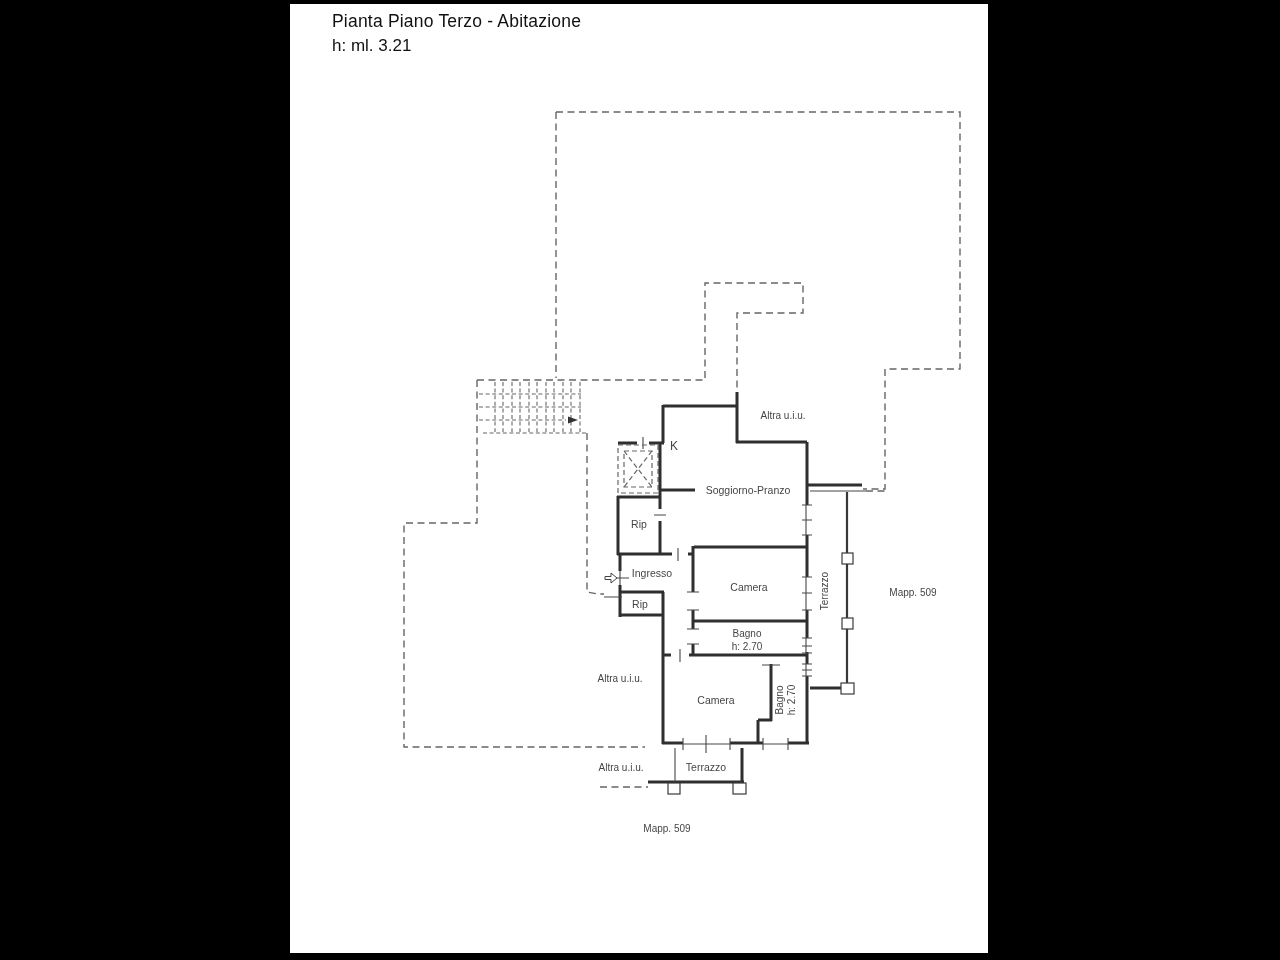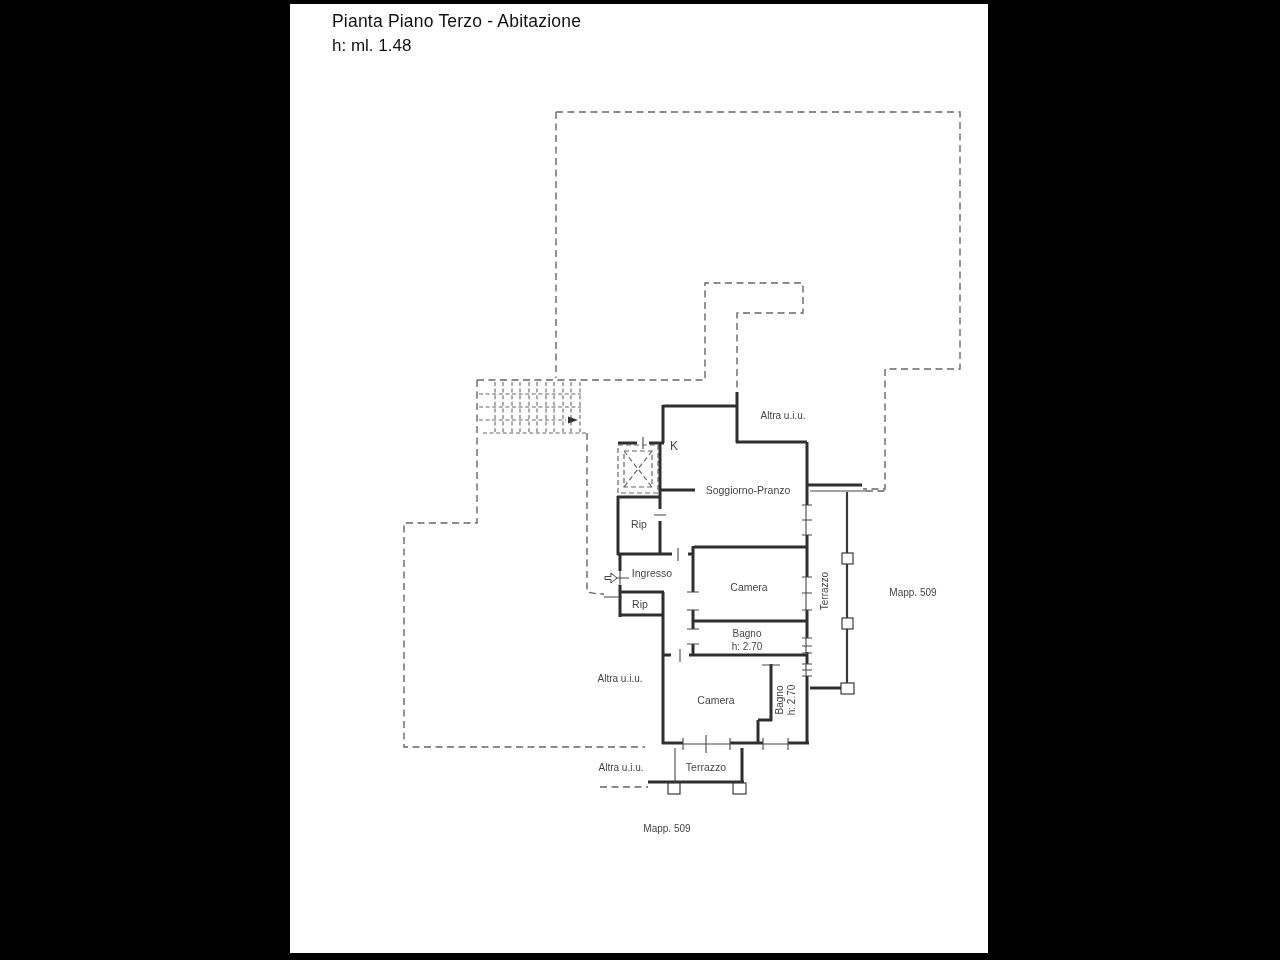--- a/index.html
+++ b/index.html
@@ -20,21 +20,21 @@
   svg.plan{position:absolute;left:0;top:0;}
   text{fill:var(--text);font-family:"Liberation Sans", sans-serif;}
 </style>
 </head>
 <body>
 
 <div class="screen">
   <div class="page">
     <div class="title-block">
       <div class="title-line1">Pianta Piano Terzo - Abitazione</div>
-      <div class="title-line2">h: ml. 1.48</div>
+      <div class="title-line2">h: ml. 3.21</div>
     </div>
   </div>
 
   <svg class="plan" width="1280" height="960" viewBox="0 0 1280 960">
 
     <path fill="none" stroke="var(--dash)" stroke-width="1.4" stroke-dasharray="7 4.5" d="M556,112 H960 V369 H885 V489 H863 M556,112 V378 M477,380 H705 M705,378 V283 H803 V313 H737 V394 M477,380 V523 H404 V747 H645 M587,433 V592 L598,594 L604,594 M600,787 H648 M866,491 H885"></path>
 
     <path fill="none" stroke="var(--dash)" stroke-width="1.1" stroke-dasharray="4 2.6" d="M483,433 H587 M479,394 H581 M479,407 H581 M479,420 H566 M495,382 V432 M503,382 V432 M512,382 V432 M520,382 V432 M529,382 V432 M537,382 V432 M546,382 V432 M554,382 V432 M563,382 V432 M571,382 V432 M580,382 V432"></path>
     <polygon points="568,416.5 578,420 568,423.5" fill="#333"></polygon>
 

